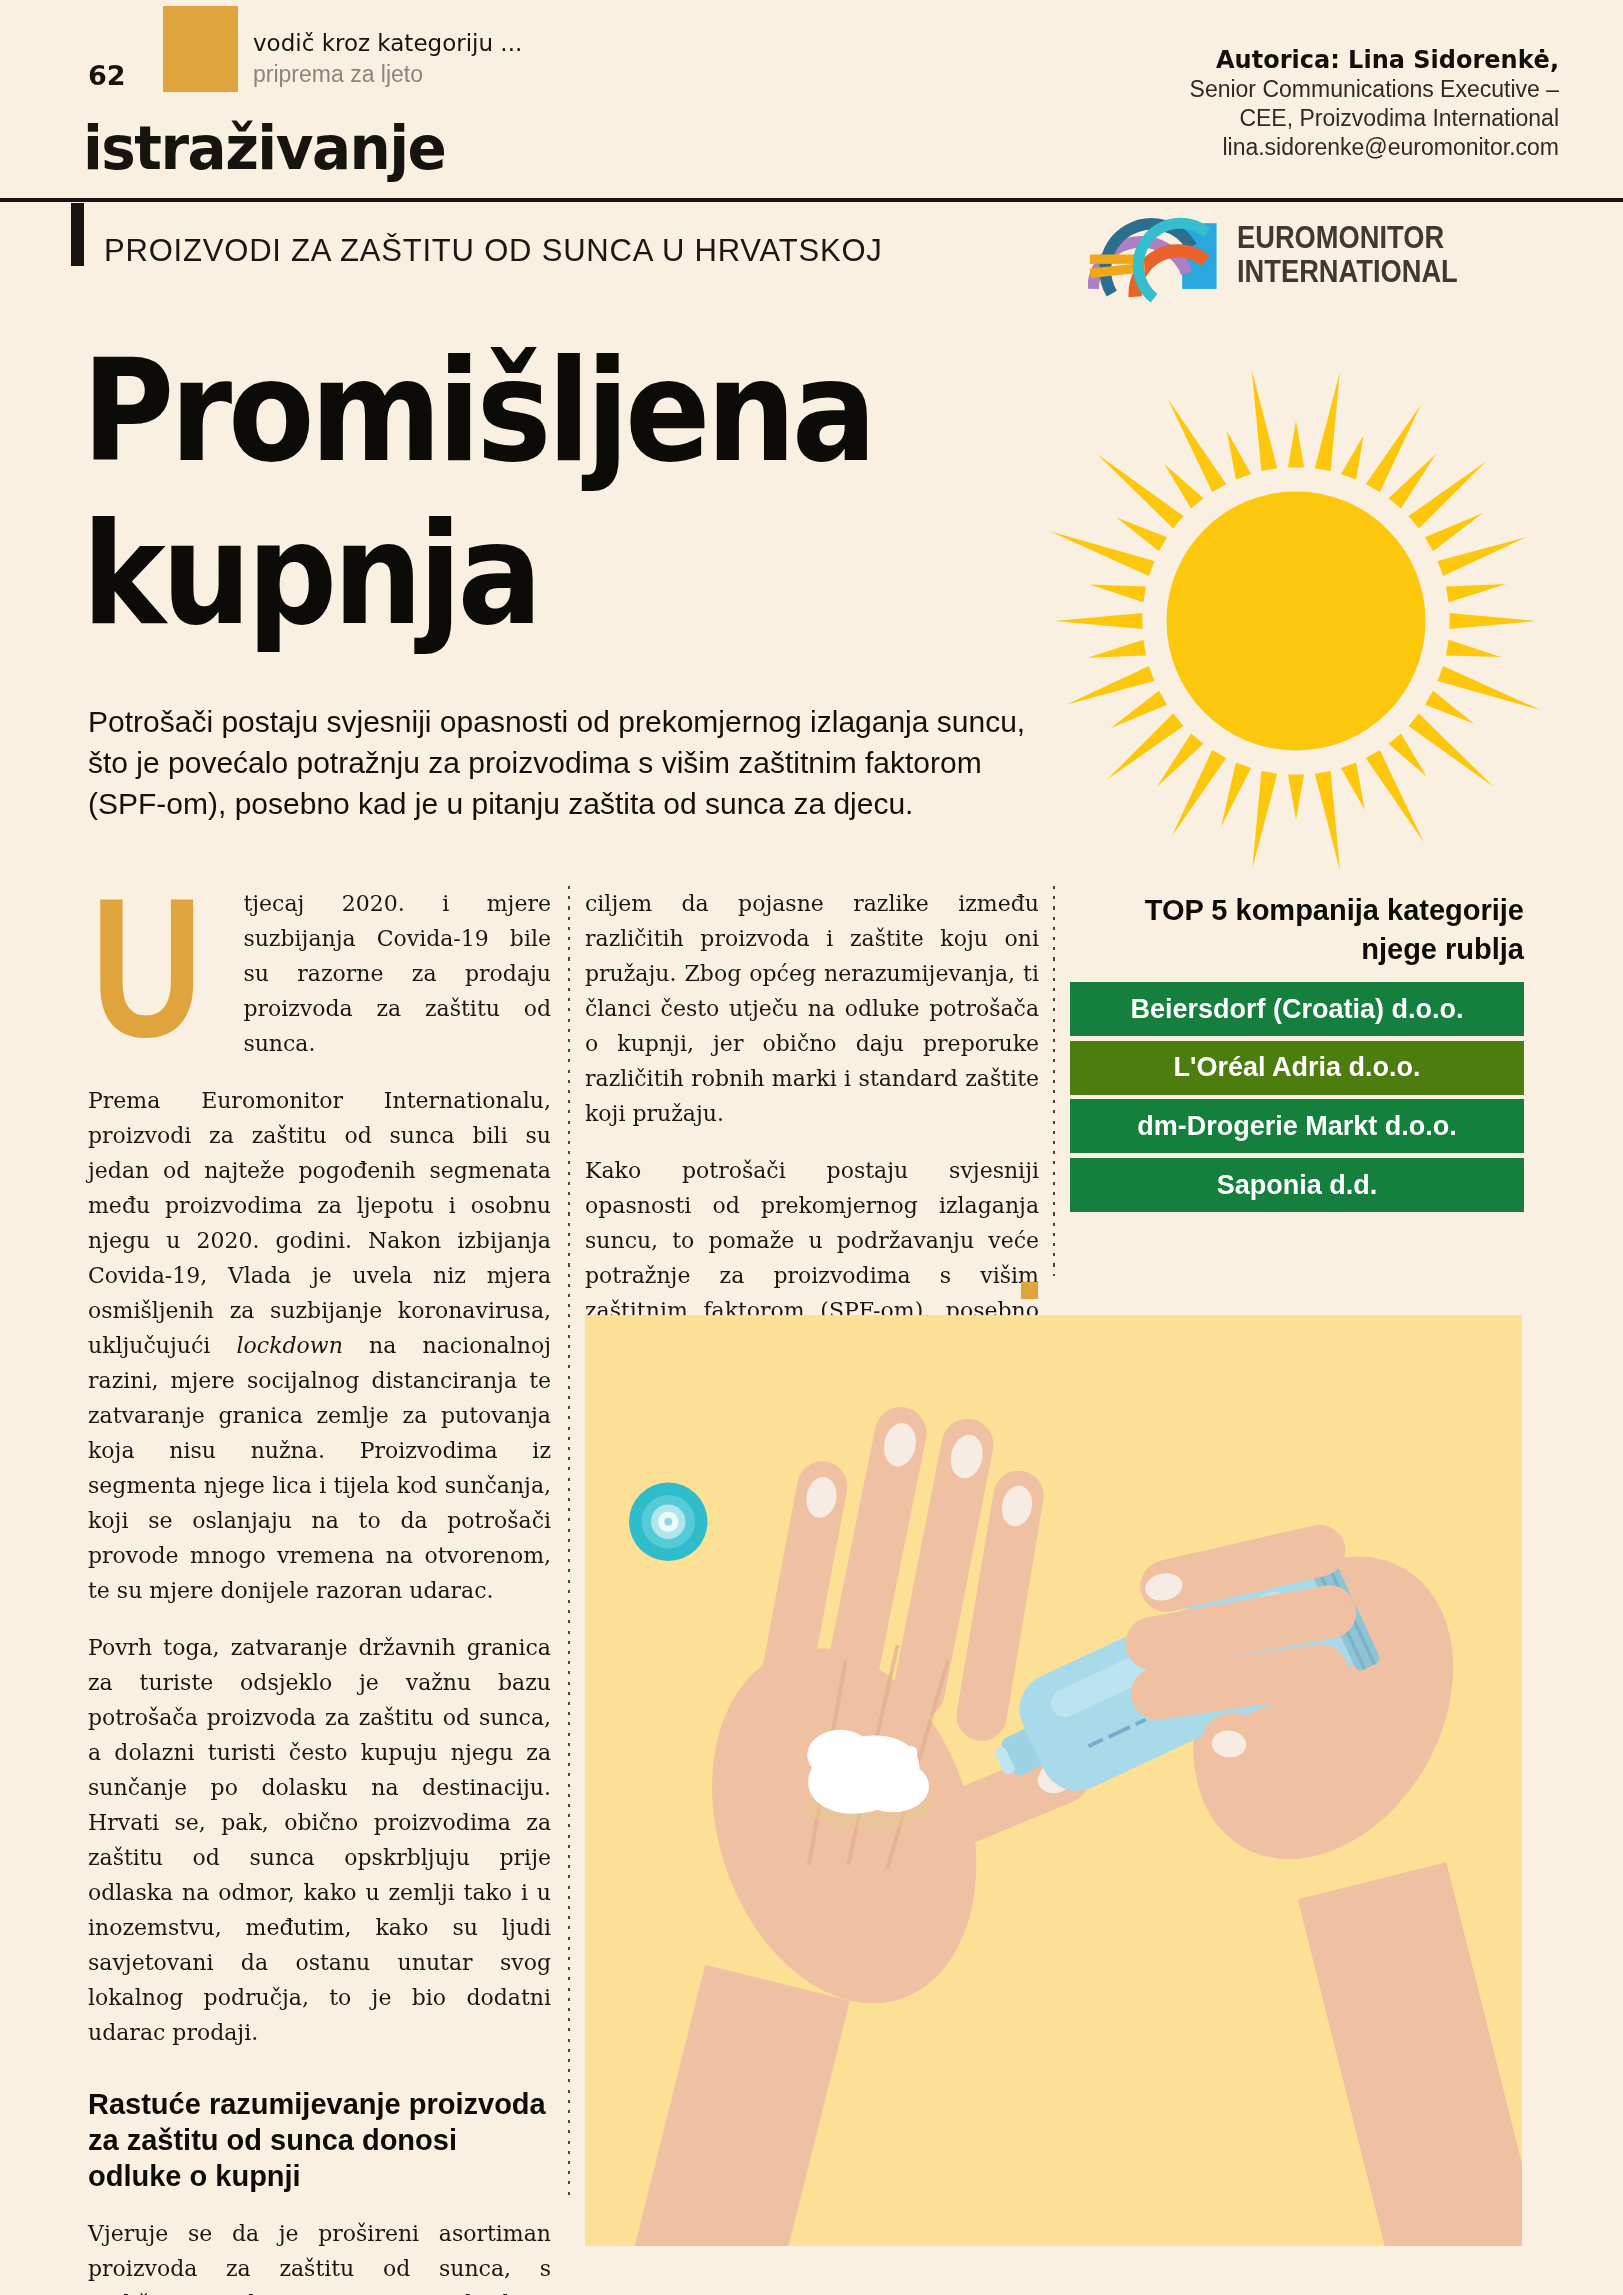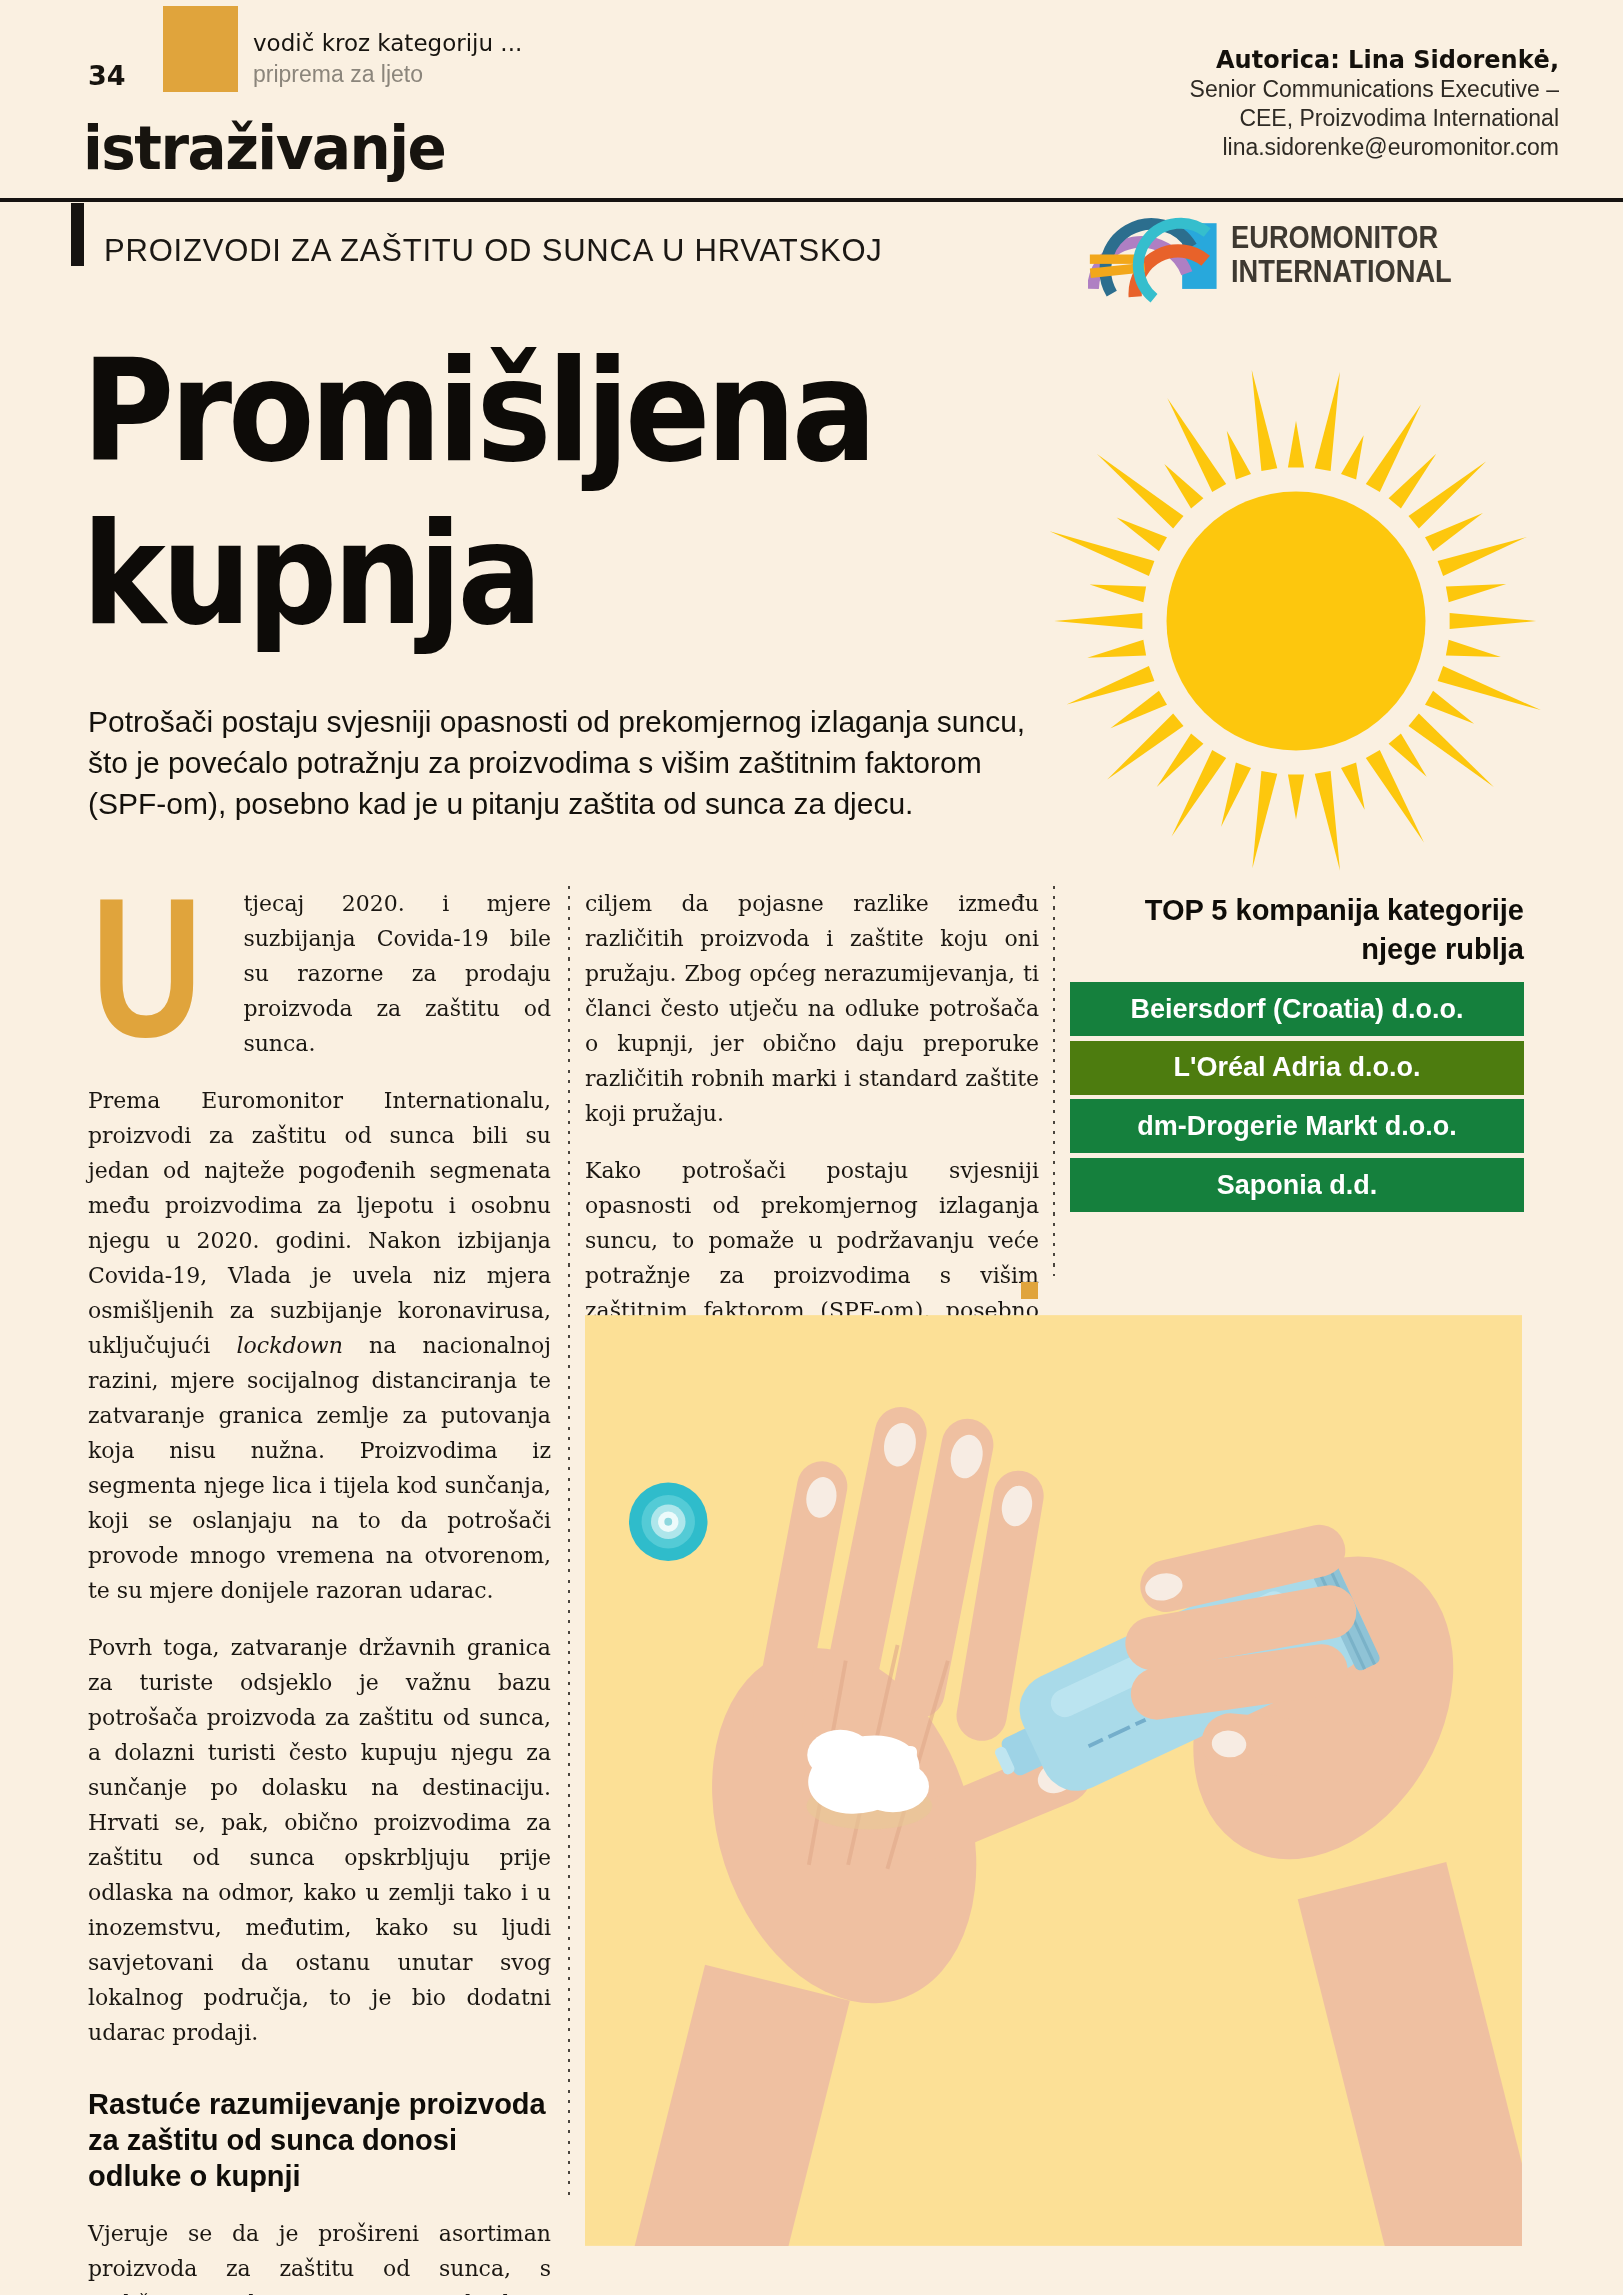--- a/index.html
+++ b/index.html
@@ -18,21 +18,21 @@
                  transform:scaleX(.95);transform-origin:left top;letter-spacing:-1.6px;}
   #author-block{right:64px;top:46px;text-align:right;line-height:29px;color:#2E2A24;}
   #author-name{font-size:24px;font-weight:bold;font-family:"DejaVu Sans",sans-serif;color:#14110c;}
   .author-line{font-size:23px;}
 
   #top-rule{left:0;top:198px;width:1623px;height:3.9px;background:#161311;}
   #eyebrow-bar{left:71px;top:203px;width:13.4px;height:63px;background:#161311;}
   #eyebrow{left:104px;top:232px;font-size:32px;letter-spacing:0.8px;transform:scaleX(.97);transform-origin:left top;color:#1b1814;}
 
   
-  #logo{left:1088px;top:206px;display:flex;align-items:center;gap:11px;}
+  #logo{left:1088px;top:206px;display:flex;align-items:center;gap:17px;}
   #logo-text{font-family:"Liberation Sans",sans-serif;font-weight:bold;font-size:31px;line-height:34px;
              color:#3E3931;transform:scaleX(.88);transform-origin:left center;letter-spacing:0;}
 
   
   #headline{left:82px;top:330px;font-family:"DejaVu Sans",sans-serif;font-weight:bold;font-size:140px;
             line-height:163px;letter-spacing:-4.7px;transform:scaleX(.9);transform-origin:left top;color:#0d0b08;}
   #lead{left:88px;top:701px;width:974px;font-size:30px;line-height:41px;color:#14110c;}
 
   
   #sun{left:1037px;top:362px;}
@@ -65,21 +65,21 @@
   .bar.light{background:#4d7c0f;}
 
   
   #photo{left:585px;top:1315px;width:937px;height:931px;}
 </style>
 </head>
 <body>
 
 <div id="page">
 
-  <div class="abs" id="page-number">34</div>
+  <div class="abs" id="page-number">62</div>
   <div class="abs" id="kicker-block">
       <div id="kicker-rect"></div>
     </div>
   <div class="abs" id="kicker-text">
     <div id="kicker-bold">vodič kroz kategoriju ...</div>
     <div id="kicker-sub">priprema za ljeto</div>
   </div>
   <div class="abs" id="author-block">
     <div id="author-name">Autorica: Lina Sidorenkė,</div>
     <div class="author-line">Senior Communications Executive –</div>

